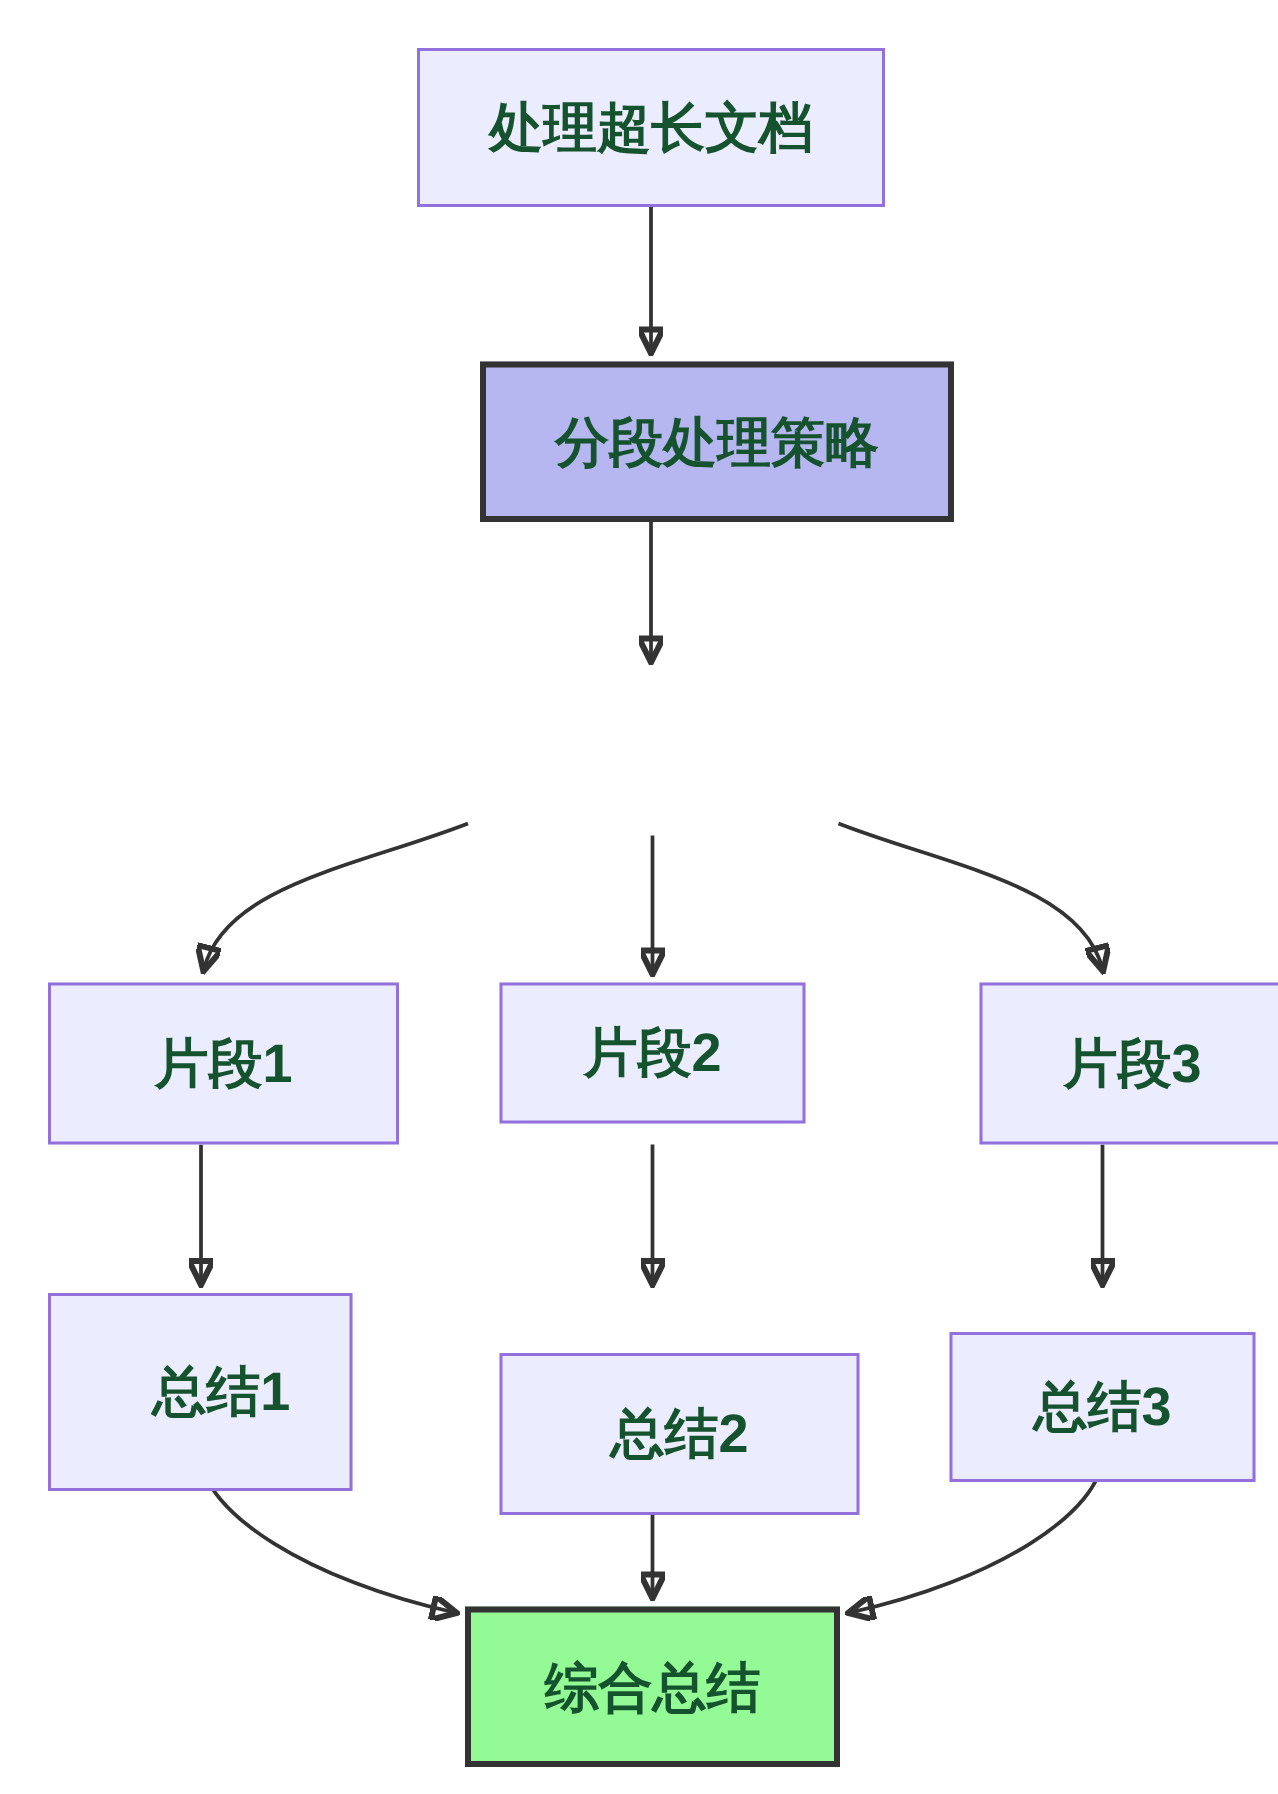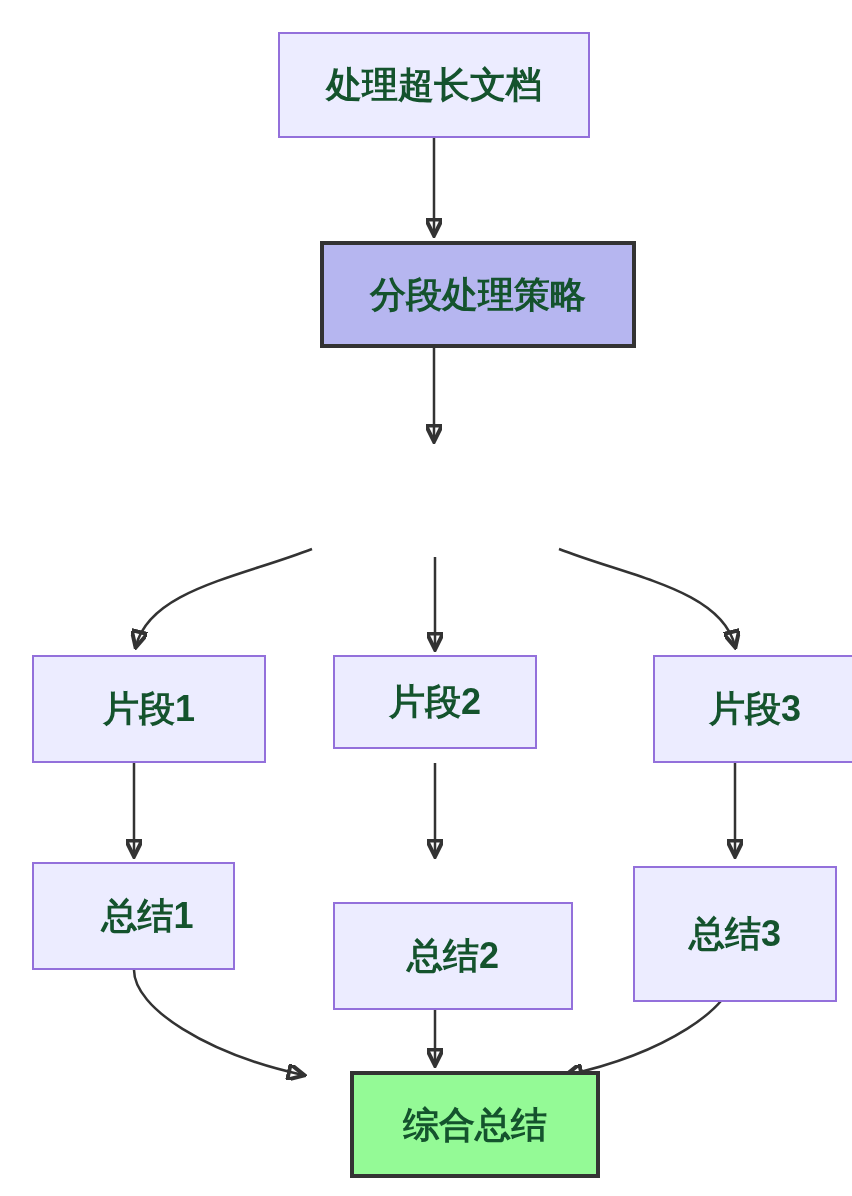--- a/index.html
+++ b/index.html
@@ -78,21 +78,21 @@
 
   <div class="node emphasis" style="left:276px; top:241px; width:316px; height:107px;margin-left:44px;">分段处理策略</div>
 
 
   <div class="node" style="left:32px; top:655px; width:234px; height:108px;">片段1</div>
 
   <div class="node" style="left:333px; top:655px; width:204px; height:94px;">片段2</div>
 
   <div class="node" style="left:633px; top:655px; width:204px; height:108px;margin-left:20px;">片段3</div>
 
-  <div class="node" style="left:32px; top:862px; width:203px; height:108px;padding-left:28px;">总结1</div>
+  <div class="node" style="left:32px; top:862px; width:203px; height:132px;padding-left:28px;">总结1</div>
 
   <div class="node" style="left:333px; top:862px; width:240px; height:108px;margin-top:40px;">总结2</div>
 
-  <div class="node" style="left:633px; top:866px; width:204px; height:136px;">总结3</div>
+  <div class="node" style="left:633px; top:888px; width:204px; height:100px;">总结3</div>
 
-  <div class="node result" style="left:310px; top:1071px; width:250px; height:107px;margin-left:40px;">综合总结</div>
+  <div class="node result" style="left:310px; top:1071px; width:250px; height:107px;">综合总结</div>
 
 </div>
 
 </body></html>

